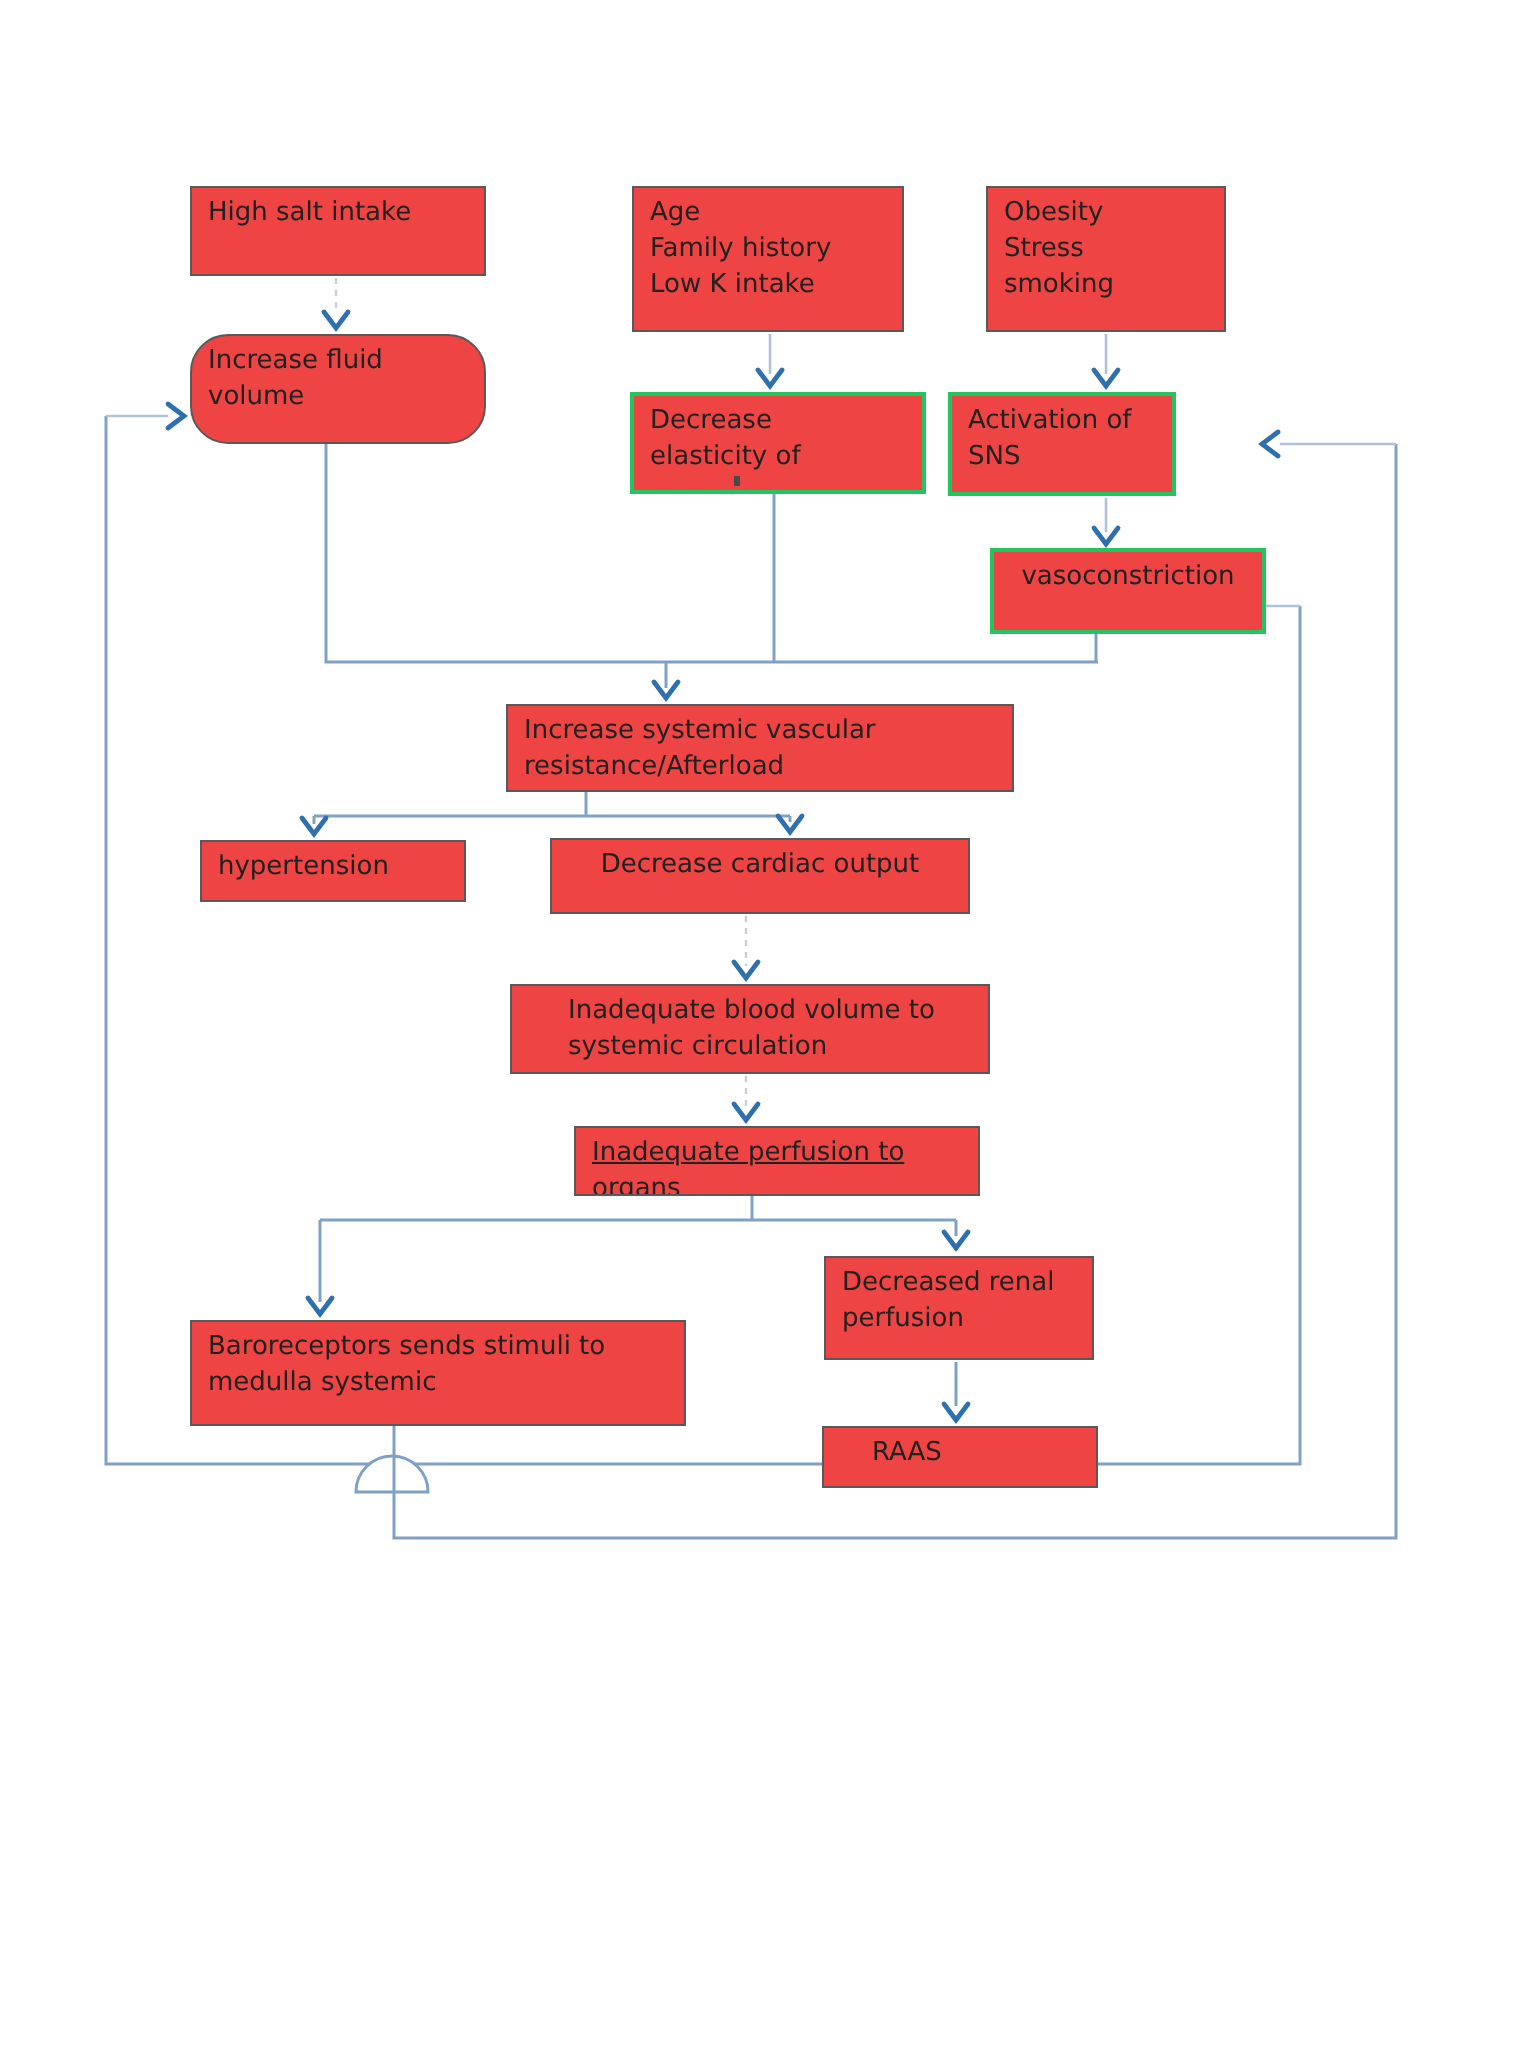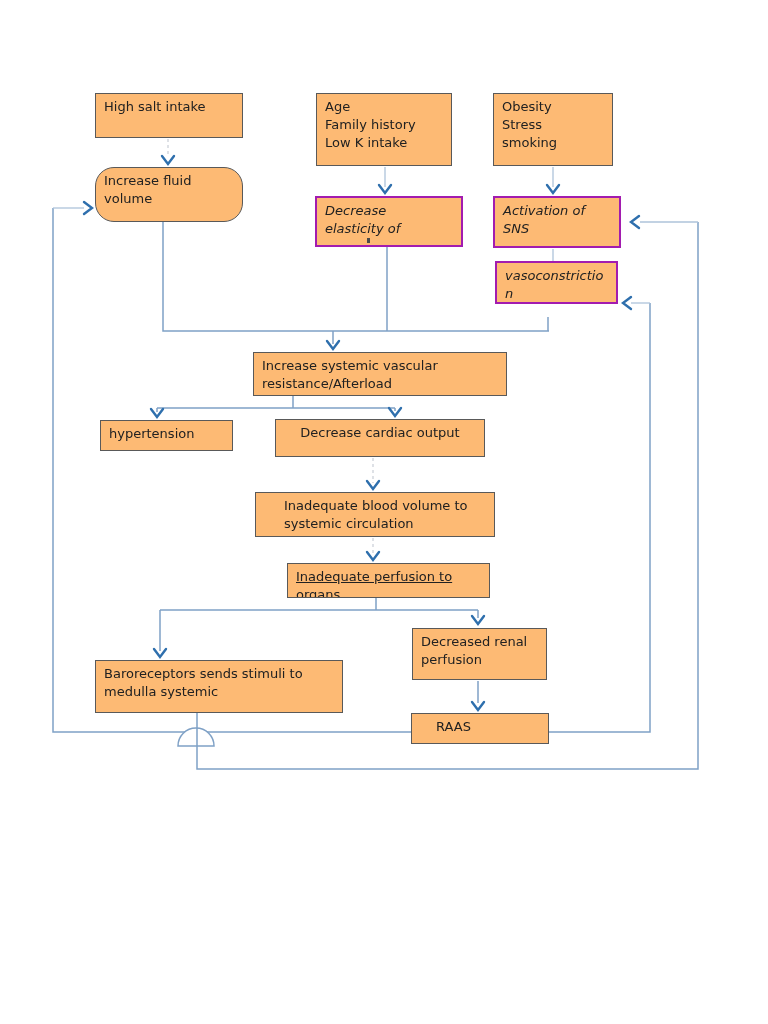--- a/index.html
+++ b/index.html
@@ -18,32 +18,31 @@
   #connector-layer {
     position: absolute;
     left: 0;
     top: 0;
     width: 768px;
     height: 1024px;
   }
   .node {
     position: absolute;
     box-sizing: border-box;
-    background: #fdba74;
+    background: #ef4444;
     border: 1.5px solid #595959;
     color: #212121;
     font-size: 13px;
     line-height: 18px;
     padding: 4px 8px;
     white-space: pre-line;
     overflow: hidden;
   }
   .node.thick {
-    border: 2px solid #a21caf;
-    font-style: italic;
+    border: 2px solid #22c55e;
   }
   .node.wrap-any {
     white-space: normal;
     overflow-wrap: anywhere;
     word-break: break-all;
   }
   
   .node.elasticity::after {
     content: "";
     position: absolute;
@@ -120,24 +119,24 @@
   <div class="node" style="left:493px; top:93px;  width:120px; height:73px;">Obesity
 Stress
 smoking</div>
 
   <div class="node" style="left:95px;  top:167px; width:148px; height:55px;border-radius:19px;">Increase fluid
 volume</div>
 
   <div class="node thick elasticity" style="left:315px; top:196px; width:148px; height:51px;">Decrease
 elasticity of</div>
 
-  <div class="node thick" style="left:493px; top:196px; width:128px; height:52px;">Activation of
+  <div class="node thick" style="left:474px; top:196px; width:114px; height:52px;">Activation of
 SNS</div>
 
-  <div class="node thick wrap-any" style="left:495px; top:261px; width:123px; height:43px;">vasoconstriction</div>
+  <div class="node thick wrap-any" style="left:495px; top:274px; width:138px; height:43px;text-align:center;">vasoconstriction</div>
 
   <div class="node" style="left:253px; top:352px; width:254px; height:44px;">Increase systemic vascular
 resistance/Afterload</div>
 
   <div class="node" style="left:100px; top:420px; width:133px; height:31px;">hypertension</div>
 
   <div class="node" style="left:275px; top:419px; width:210px; height:38px;text-align:center;">Decrease cardiac output</div>
 
   <div class="node" style="left:255px; top:492px; width:240px; height:45px;padding-left:28px;">Inadequate blood volume to
 systemic circulation</div>

